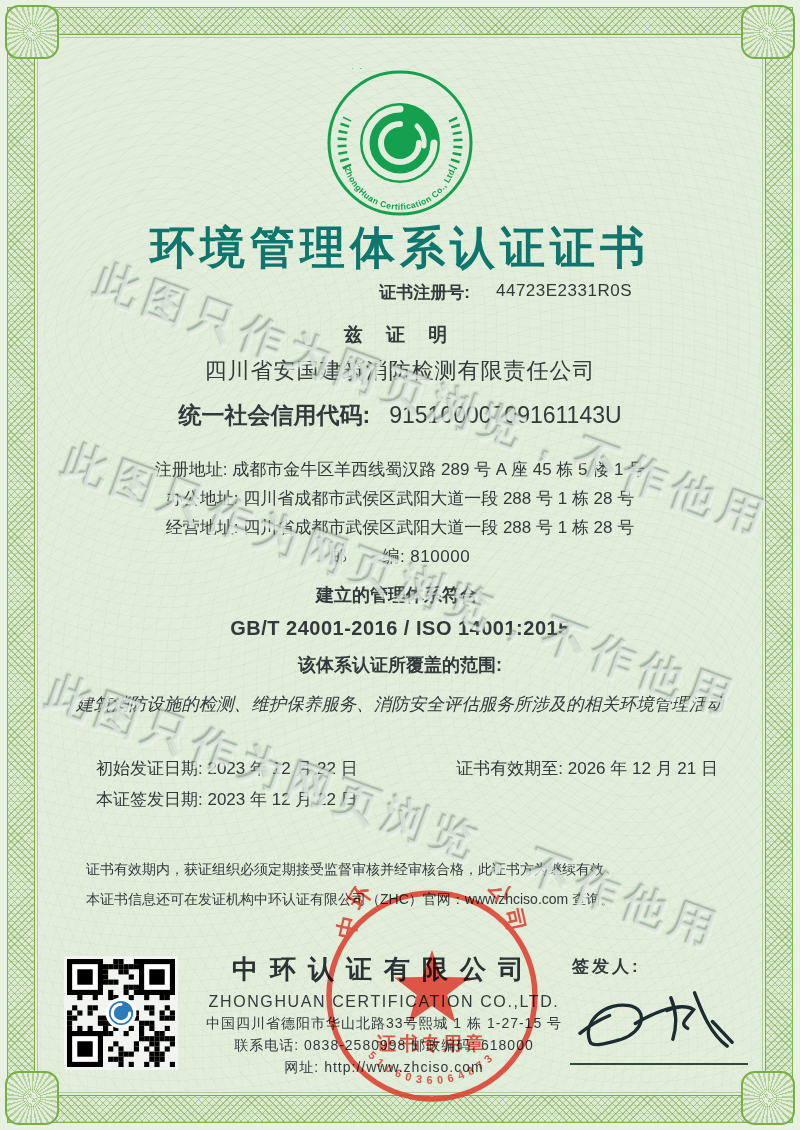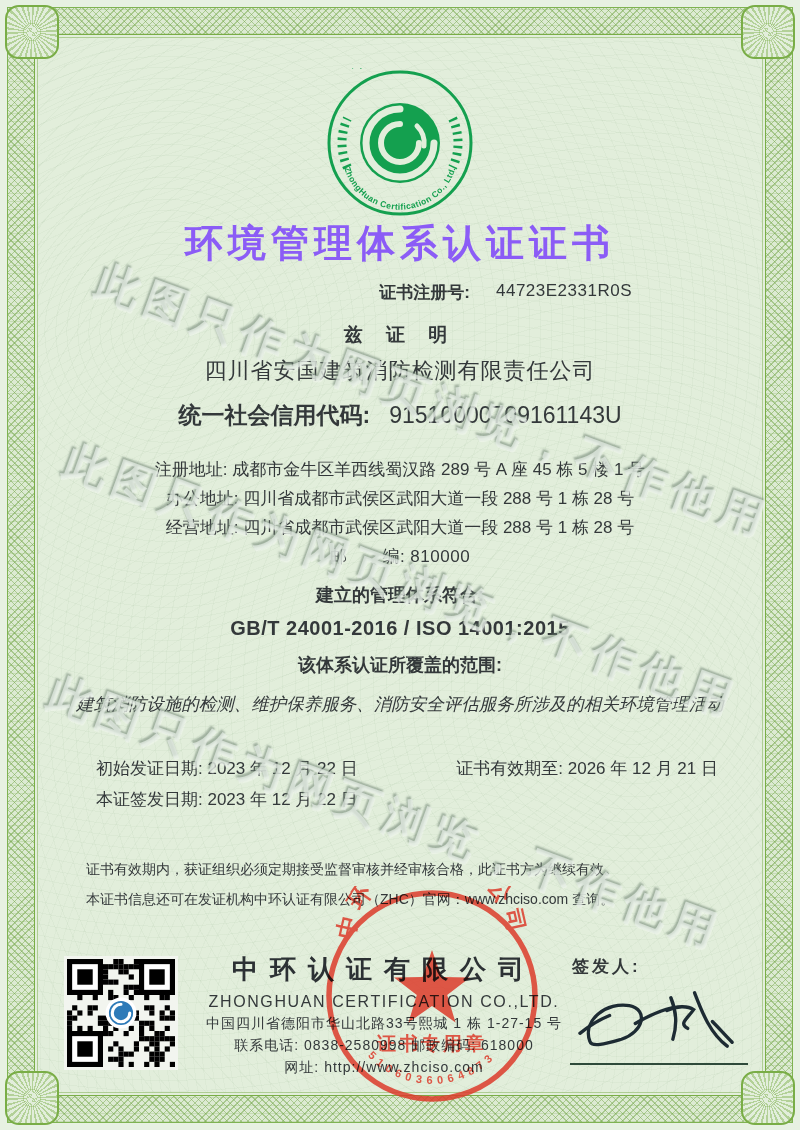--- a/index.html
+++ b/index.html
@@ -37,21 +37,21 @@
     transform:rotate(20deg); transform-origin:left top; z-index:5; pointer-events:none; }
   .wm1{ left:108px; top:252px; } .wm2{ left:76px; top:432px; } .wm3{ left:60px; top:664px; }
 
   
   .content { position:absolute; inset:0; z-index:2; }
   .abs { position:absolute; left:60px; right:60px; }
   .center { text-align:center; }
 
   .logo-wrap { top:68px; display:flex; justify-content:center; }
 
-  .title { top:218px; font-size:38px; font-weight:700; letter-spacing:5px; color:#8b5cf6; }
+  .title { top:218px; font-size:45px; font-weight:700; letter-spacing:5px; color:#0f766e; }
 
   .certno-row { top:281px; display:flex; justify-content:flex-end; padding-right:108px; gap:26px;
     font-size:17px; }
   .certno-row .lbl { font-weight:700; }
   .certno-row .val { letter-spacing:.5px; }
 
   .certify { top:322px; font-size:19px; font-weight:700; letter-spacing:9px; }
   .company { top:356px; font-size:22px; font-weight:400; letter-spacing:1px; }
 
   .credit { top:400px; font-size:23px; }

